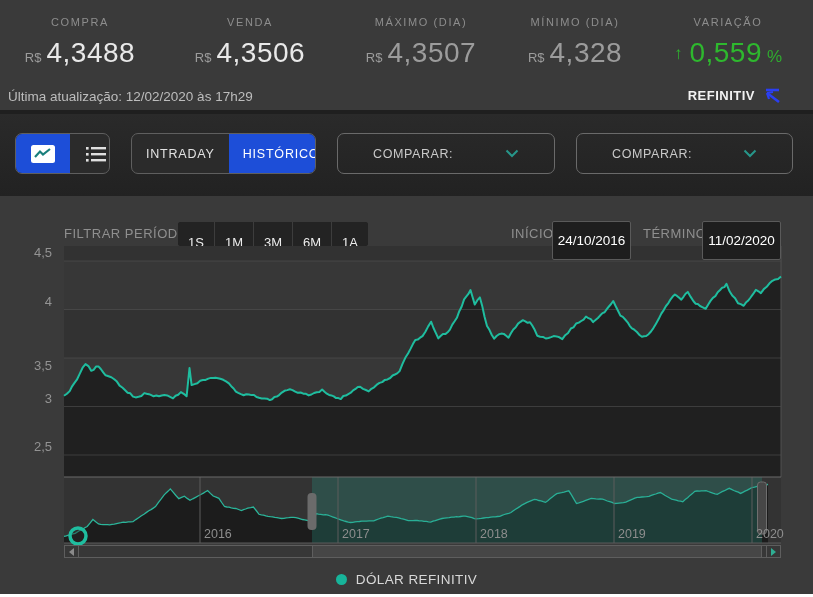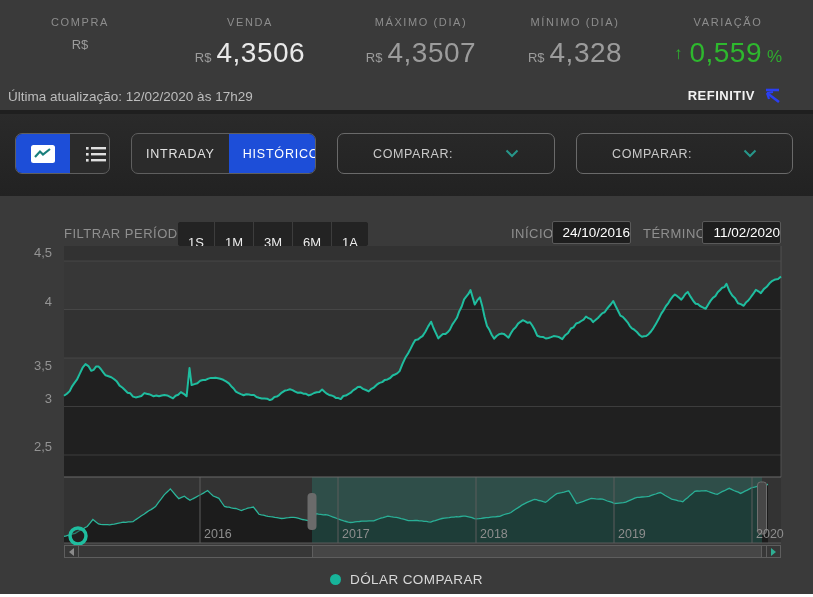--- a/index.html
+++ b/index.html
@@ -39,22 +39,22 @@
 
   
   .chart-section{position:absolute;left:0;top:196px;width:813px;height:369px;background:#3a3a3a;}
   .chart-section svg{position:absolute;left:0;top:0;}
   .ctl-label{position:absolute;font-size:13px;color:#8f8f8f;letter-spacing:0.5px;z-index:3;}
   .periods{position:absolute;left:178px;top:26px;height:24px;display:flex;background:#232323;
     border-radius:3px;overflow:hidden;z-index:3;}
   .periods button{background:#232323;border:none;border-right:1px solid #3d3d3d;color:#ececec;
     font-size:13px;padding:0 10px;cursor:pointer;height:40px;}
   .periods button:last-child{border-right:none;}
-  .date-input{position:absolute;top:25px;width:79px;height:23px;background:#1e1e1e;
-    border:1px solid #5a5a5a;border-radius:2px;color:#fff;font-size:13.5px;text-align:right;
+  .date-input{position:absolute;top:25px;width:79px;height:39px;background:#1e1e1e;
+    border:1px solid #5a5a5a;border-radius:2px;color:#fff;font-size:13.5px;text-align:center;
     padding:0;z-index:3;}
   .ytick{position:absolute;width:52px;text-align:right;font-size:13px;color:#939393;z-index:2;}
   .year-label{position:absolute;top:331px;font-size:12.5px;color:#8d8d8d;z-index:3;}
 
   
   .sb-track{position:absolute;left:64px;top:349px;width:717px;height:13px;background:#373737;
     border:1px solid #5e5e5e;z-index:3;}
   .sb-btn{position:absolute;top:0;width:14px;height:11px;display:flex;align-items:center;
     justify-content:center;cursor:pointer;}
   .sb-left{left:0;border-right:1px solid #5e5e5e;}
@@ -77,20 +77,21 @@
 </head>
 <body>
 
 <div class="app">
 
   <div class="hdr">
     <div class="stat" style="left:80px">
       <div class="lbl">COMPRA</div>
       <div class="val-row">
         <span class="cur">R$</span>
+        <span class="num">4,3488</span>
       </div>
     </div>
     <div class="stat" style="left:250px">
       <div class="lbl">VENDA</div>
       <div class="val-row">
         <span class="cur">R$</span>
         <span class="num">4,3506</span>
       </div>
     </div>
     <div class="stat dim" style="left:421px">
@@ -229,18 +230,18 @@
       <div class="sb-thumb"></div>
       <div class="sb-btn sb-right">
         <span class="tri-r"></span>
       </div>
     </div>
   </div>
 
   <div class="legend">
     <div class="legend-item">
       <span class="legend-dot" style="background: rgb(23, 180, 154);"></span>
-      <span class="legend-txt">DÓLAR COMPARAR</span>
+      <span class="legend-txt">DÓLAR REFINITIV</span>
     </div>
   </div>
 
   <div class="bottom-strip"></div>
 </div>
 
 </body></html>

